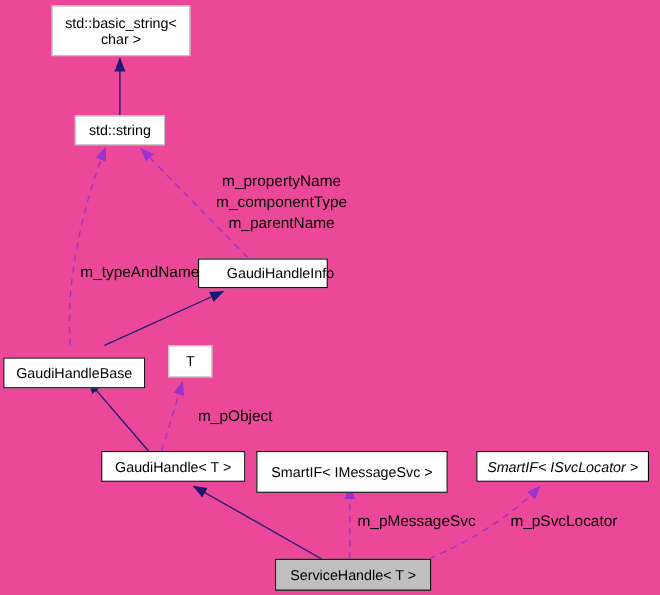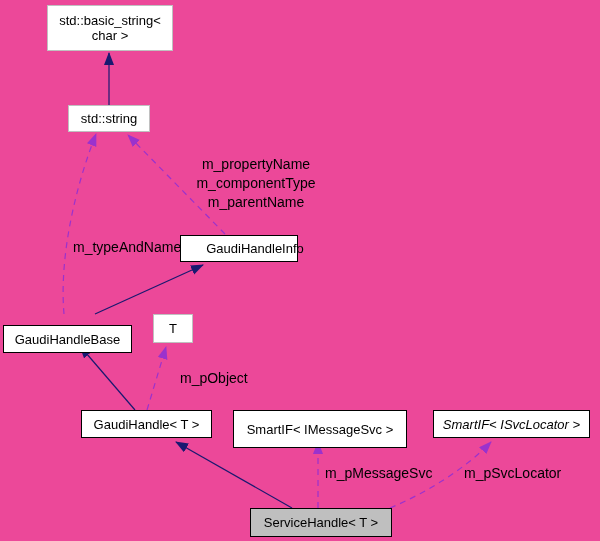--- a/index.html
+++ b/index.html
@@ -71,21 +71,21 @@
 char &gt;</div>
 
   <div class="node std" style="left:68px; top:105px; width:82px; height:27px;">std::string</div>
 
   <div class="node" style="left:180px; top:235px; width:118px; height:27px;padding-left:32px;">GaudiHandleInfo</div>
 
   <div class="node" style="left:3px; top:315px; width:129px; height:28px;margin-top:10px;">GaudiHandleBase</div>
 
   <div class="node std" style="left:153px; top:314px; width:40px; height:29px;">T</div>
 
-  <div class="node" style="left:81px; top:410px; width:131px; height:28px;">GaudiHandle&lt; T &gt;</div>
+  <div class="node" style="left:92px; top:410px; width:131px; height:28px;">GaudiHandle&lt; T &gt;</div>
 
   <div class="node" style="left:233px; top:410px; width:174px; height:38px;">SmartIF&lt; IMessageSvc &gt;</div>
 
   <div class="node" style="left:433px; top:410px; width:157px; height:28px;font-style:italic;">SmartIF&lt; ISvcLocator &gt;</div>
 
   <div class="node current" style="left:250px; top:508px; width:142px; height:29px;">ServiceHandle&lt; T &gt;</div>
 
   <div class="edge-label center" style="left:196px; top:155px; width:120px;">m_propertyName
 m_componentType
 m_parentName</div>

